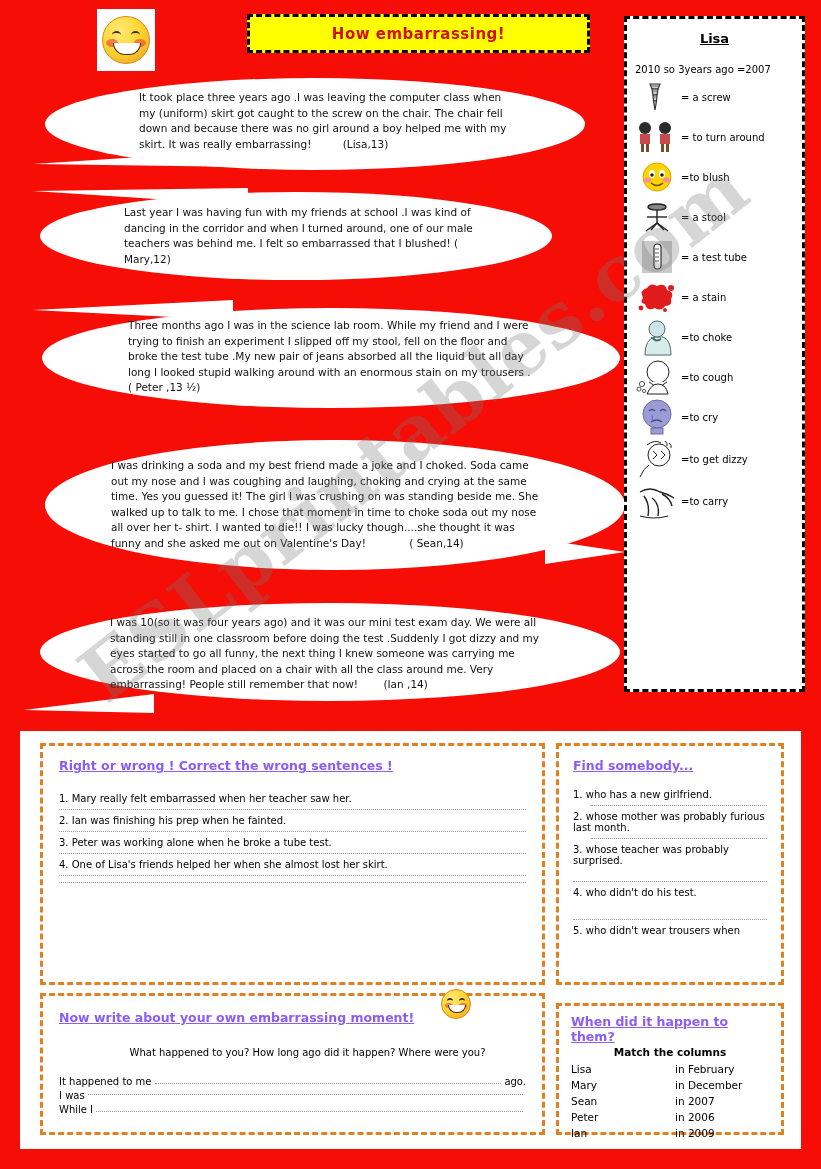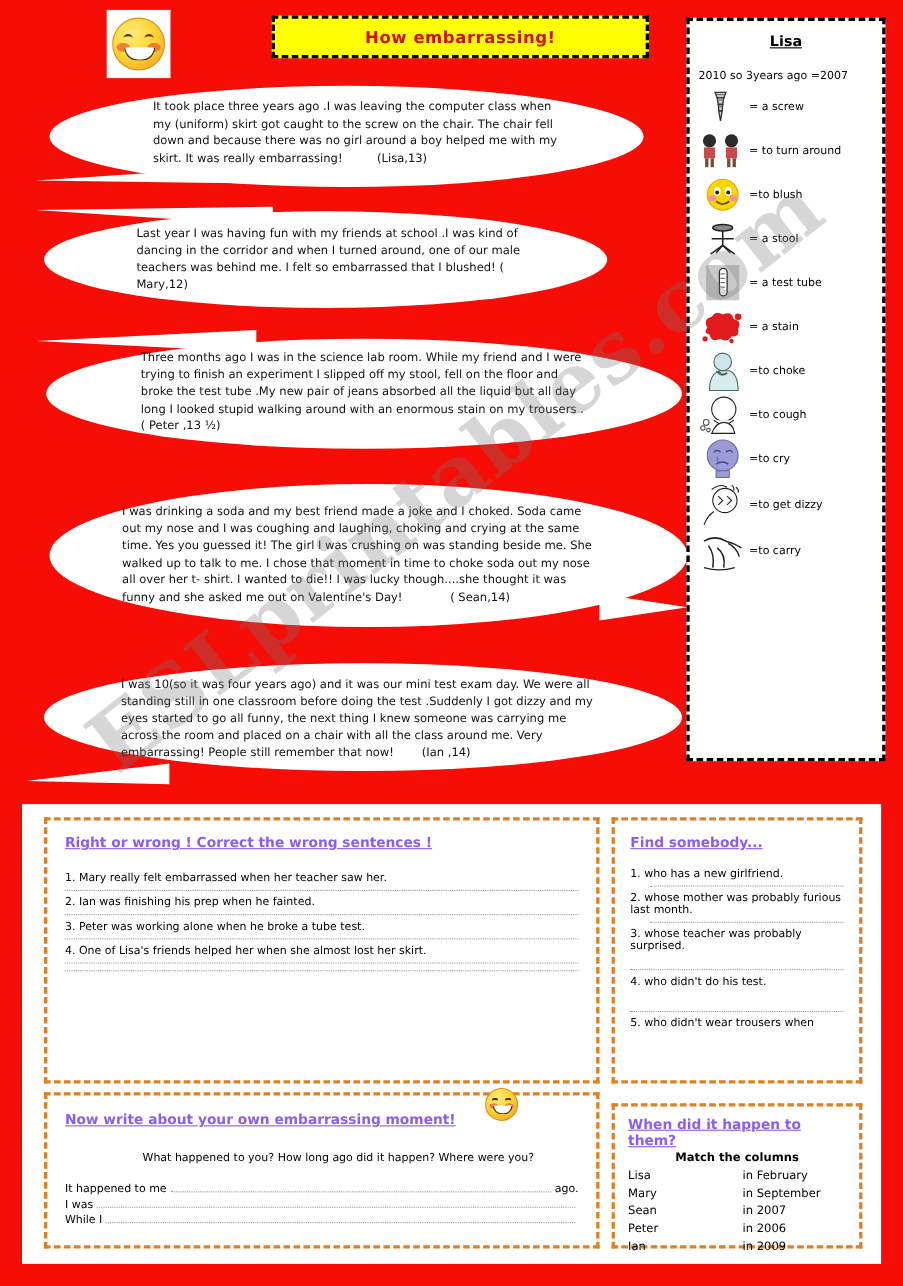--- a/index.html
+++ b/index.html
@@ -394,41 +394,41 @@
 
   <div class="dashbox" style="left:20px;top:262px;width:505px;height:142px;padding:14px 16px;">
     <div class="ex-title">Now write about your own embarrassing moment!</div>
     <div class="ex-q" style="margin-top:22px;text-align:center;padding-left:30px">What happened to you? How long ago did it happen? Where were you?</div>
     <div style="height:18px"></div>
     <div style="display:flex;align-items:flex-end;font-size:10px;">
       <span>It happened to me</span>
       <span style="flex:1;border-bottom:1.5px dotted #9a9a9a;margin:0 3px 3px 3px;"></span>
       <span>ago.</span>
     </div>
-    <div style="display:flex;align-items:flex-end;font-size:10px;margin-top:3px;">
+    <div style="display:flex;align-items:center;font-size:10px;margin-top:3px;">
       <span>I was</span>
       <span style="flex:1;border-bottom:1.5px dotted #9a9a9a;margin:0 3px 3px 3px;"></span>
     </div>
     <div style="display:flex;align-items:flex-end;font-size:10px;margin-top:3px;">
       <span>While I</span>
       <span style="flex:1;border-bottom:1.5px dotted #9a9a9a;margin:0 3px 3px 3px;"></span>
     </div>
   </div>
 
   <div class="dashbox" style="left:536px;top:272px;width:228px;height:132px;padding:8px 12px;">
     <div class="ex-title">When did it happen to them?</div>
     <div style="text-align:center;font-size:10.5px;font-weight:bold;margin-top:2px;">Match the columns</div>
     <div style="margin-top:3px">
       <div class="matchrow">
         <span class="nm">Lisa</span>
         <span>in February</span>
       </div>
       <div class="matchrow">
         <span class="nm">Mary</span>
-        <span>in September</span>
+        <span>in December</span>
       </div>
       <div class="matchrow">
         <span class="nm">Sean</span>
         <span>in 2007</span>
       </div>
       <div class="matchrow">
         <span class="nm">Peter</span>
         <span>in 2006</span>
       </div>
       <div class="matchrow">

